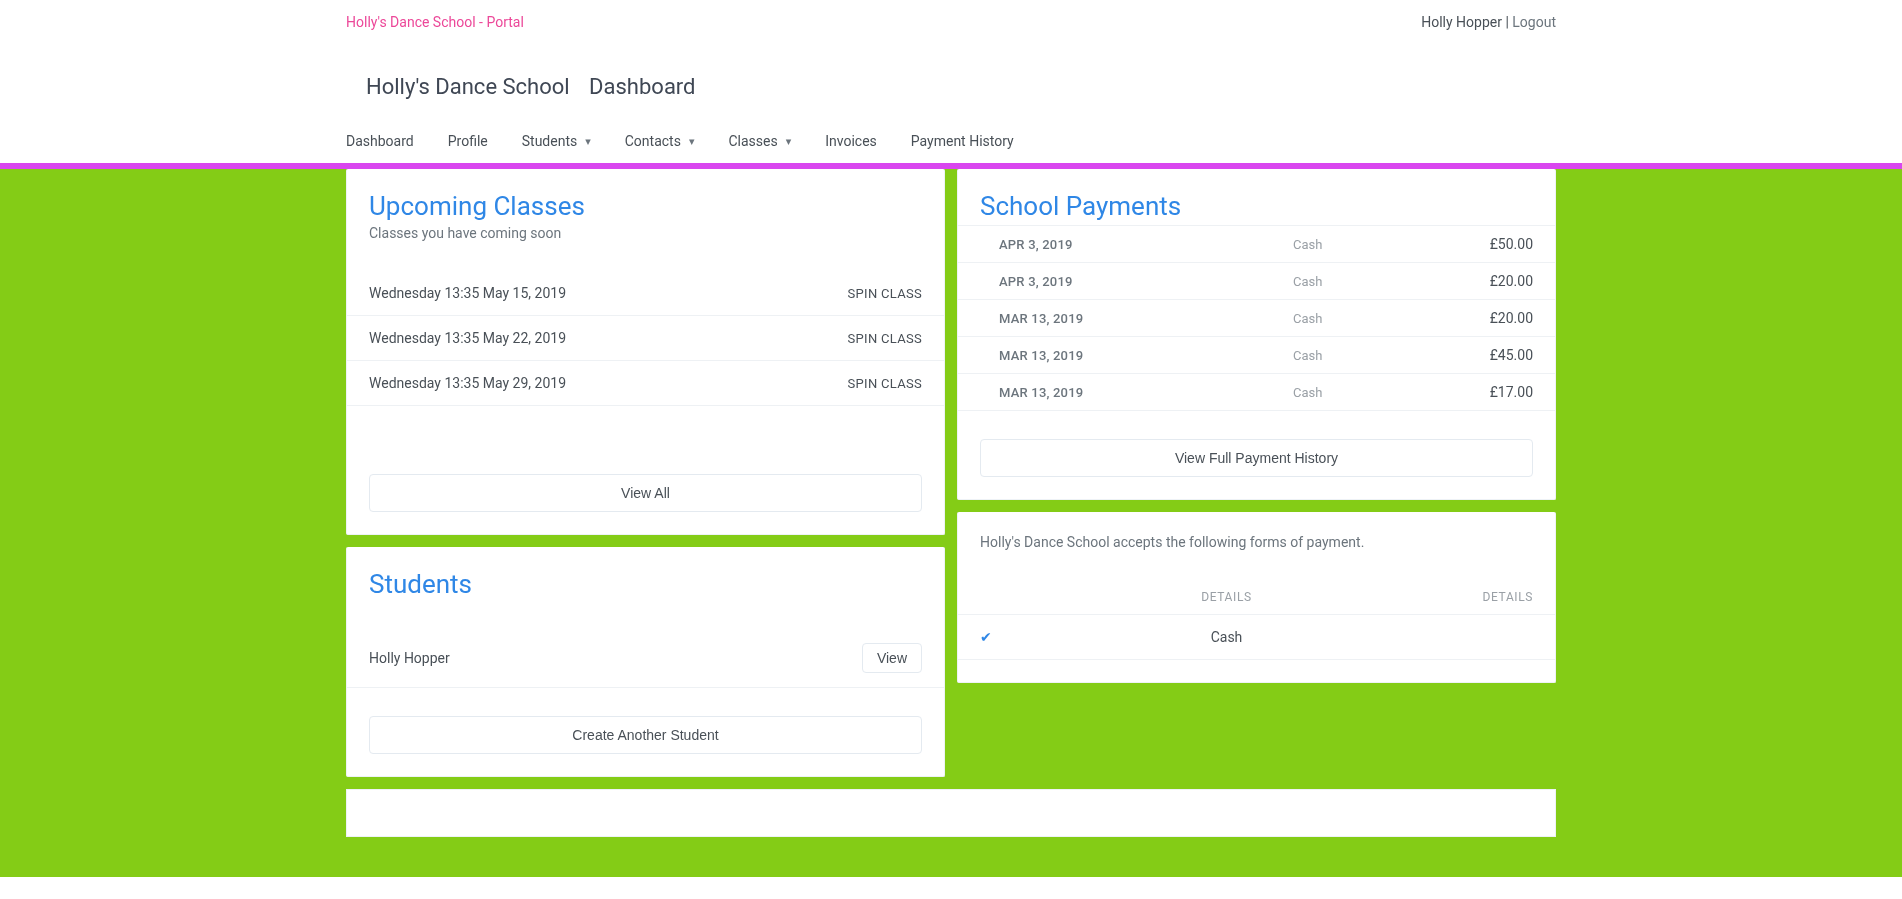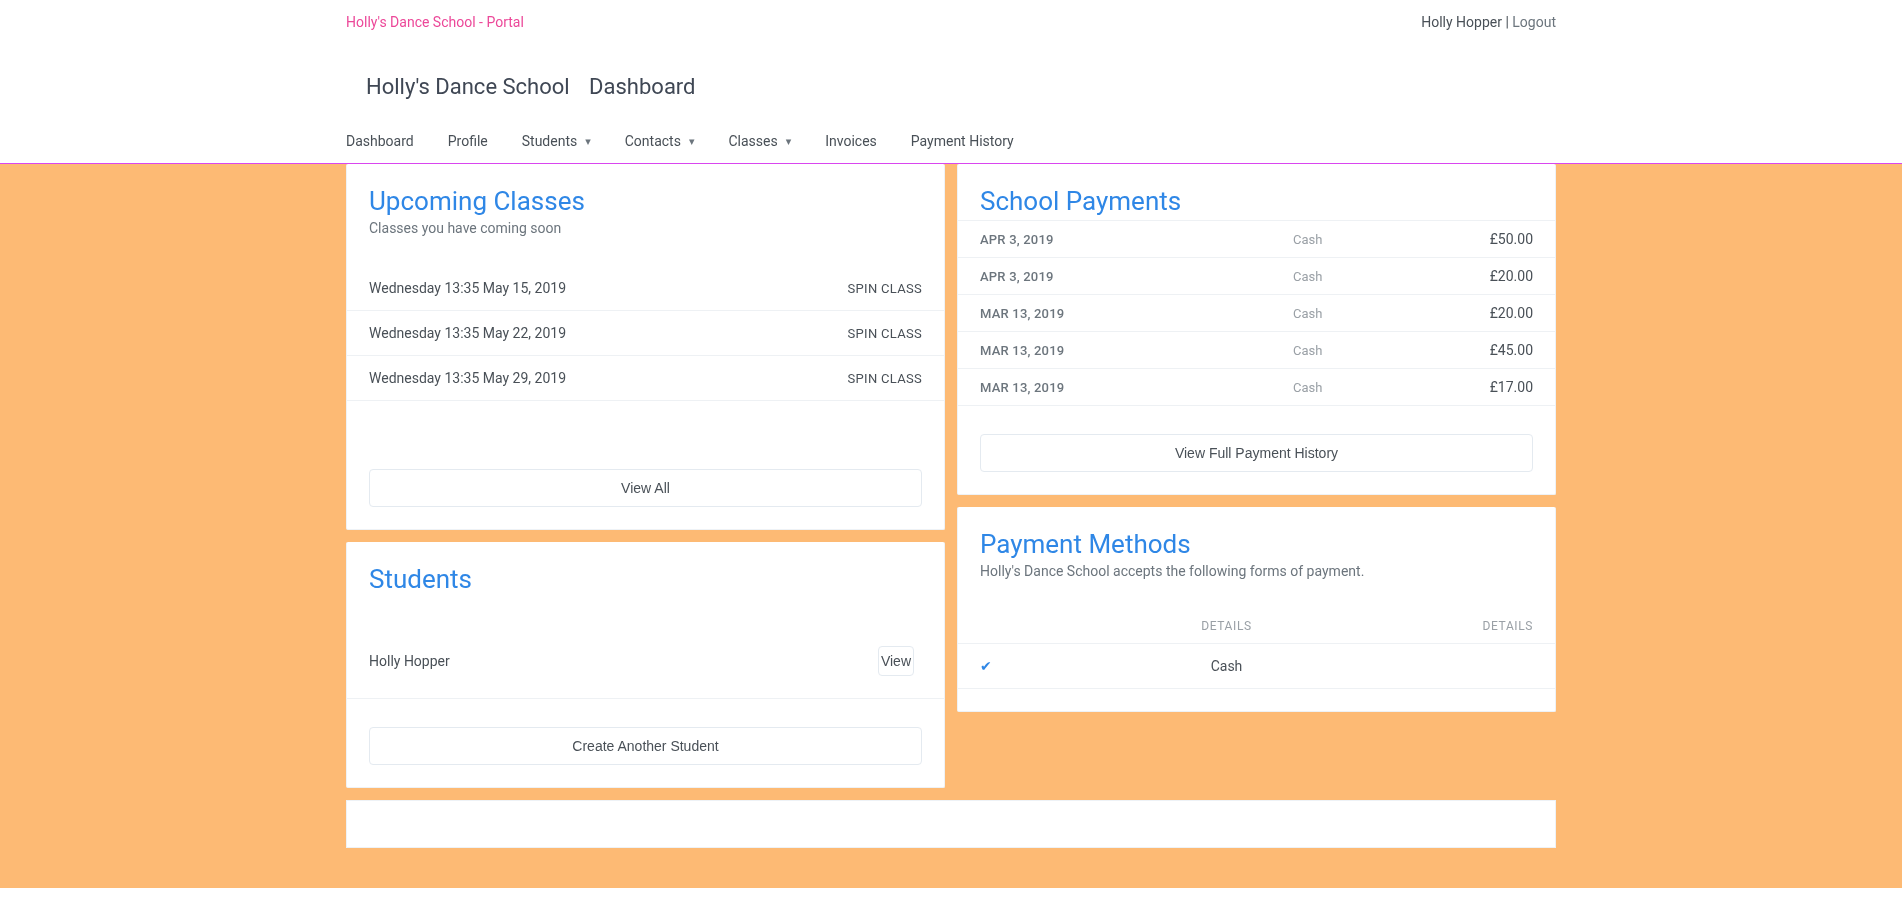--- a/index.html
+++ b/index.html
@@ -47,22 +47,22 @@
     color: #495057;
     font-size: 14px;
     cursor: pointer;
     display: flex;
     align-items: center;
     gap: 8px;
   }
   .navbar .nav-item .chev { font-size: 11px; color: #6c757d; }
 
   .body-area {
-    background: #fdba74;
-    border-top: 1px solid #d946ef;
+    background: #84cc16;
+    border-top: 6px solid #d946ef;
     padding-bottom: 40px;
     min-height: 600px;
   }
   .container {
     max-width: 1210px;
     margin: 0 auto;
     display: grid;
     grid-template-columns: 1fr 1fr;
     gap: 12px;
     padding-top: 0;
@@ -101,42 +101,42 @@
 
   .pay-row {
     display: grid;
     grid-template-columns: 1fr 120px 120px;
     align-items: center;
     padding: 10px 22px;
     border-bottom: 1px solid #eef1f4;
     font-size: 14px;
   }
   .pay-row:first-of-type { border-top: 1px solid #eef1f4; }
-  .pay-row .date { color: #6c757d; font-size: 13px; font-weight: 500; letter-spacing: 0.2px; }
+  .pay-row .date { color: #6c757d; font-size: 13px; font-weight: 500; letter-spacing: 0.2px; margin-left: 19px; }
   .pay-row .method { color: #9aa0a6; font-size: 13px; }
   .pay-row .amount { text-align: right; color: #495057; }
 
   .btn-outline {
     display: block;
     width: calc(100% - 44px);
     margin: 28px auto 0 auto;
     padding: 10px 0;
     text-align: center;
     border: 1px solid #e4eaf0;
     border-radius: 4px;
     background: #fff;
     color: #495057;
     font-size: 14px;
     cursor: pointer;
   }
   .btn-outline.small {
     display: inline-block;
     width: auto;
-    padding: 6px 2px;
-    margin: 8px;
+    padding: 6px 14px;
+    margin: 0;
     font-size: 14px;
   }
 
   .student-row {
     display: flex;
     justify-content: space-between;
     align-items: center;
     padding: 14px 22px;
     border-bottom: 1px solid #eef1f4;
   }
@@ -271,21 +271,20 @@
         <div class="pay-row">
           <span class="date">MAR 13, 2019</span>
           <span class="method">Cash</span>
           <span class="amount">£17.00</span>
         </div>
 
         <button class="btn-outline">View Full Payment History</button>
       </div>
 
       <div class="card">
-        <h2>Payment Methods</h2>
         <div class="subtitle">Holly's Dance School accepts the following forms of payment.</div>
 
         <div class="pm-header">
           <span></span>
           <span class="h2">DETAILS</span>
           <span class="h3">DETAILS</span>
         </div>
         <div class="pm-row">
           <span class="check">✔</span>
           <span class="name">Cash</span>

